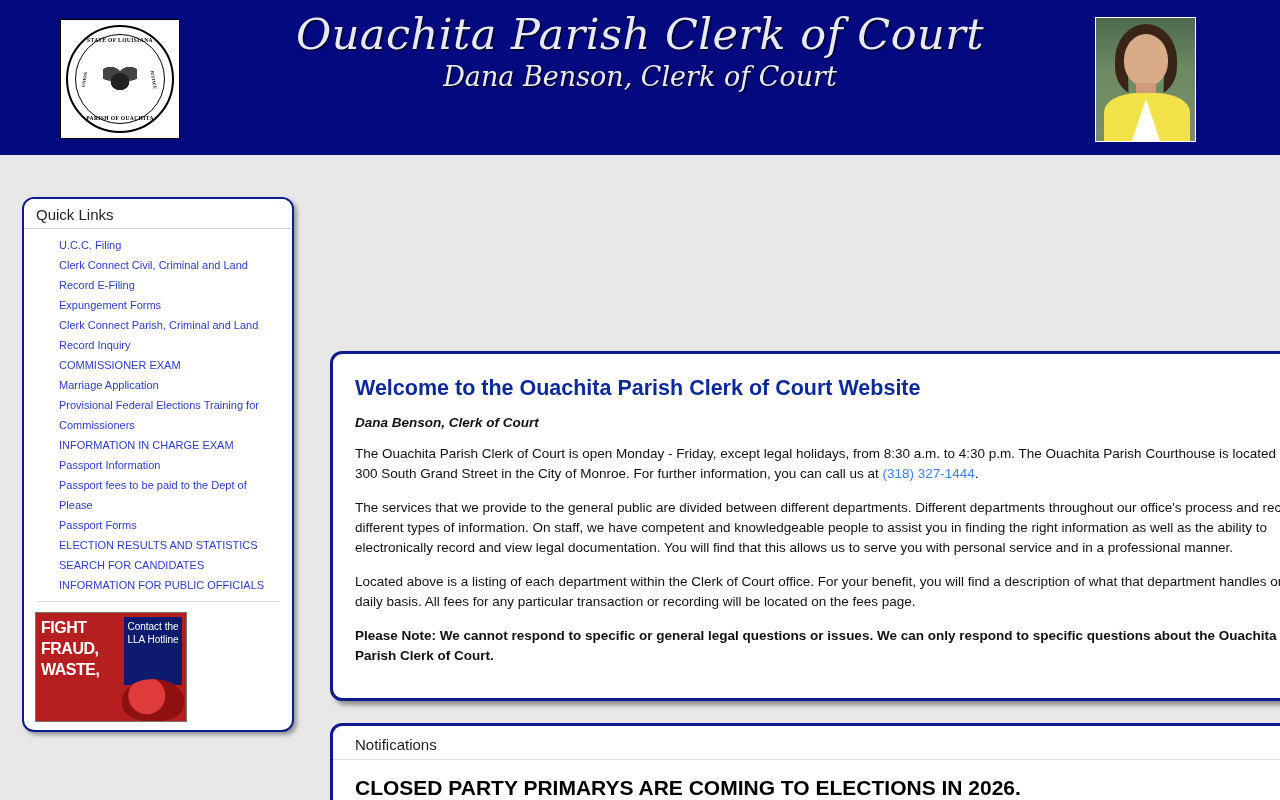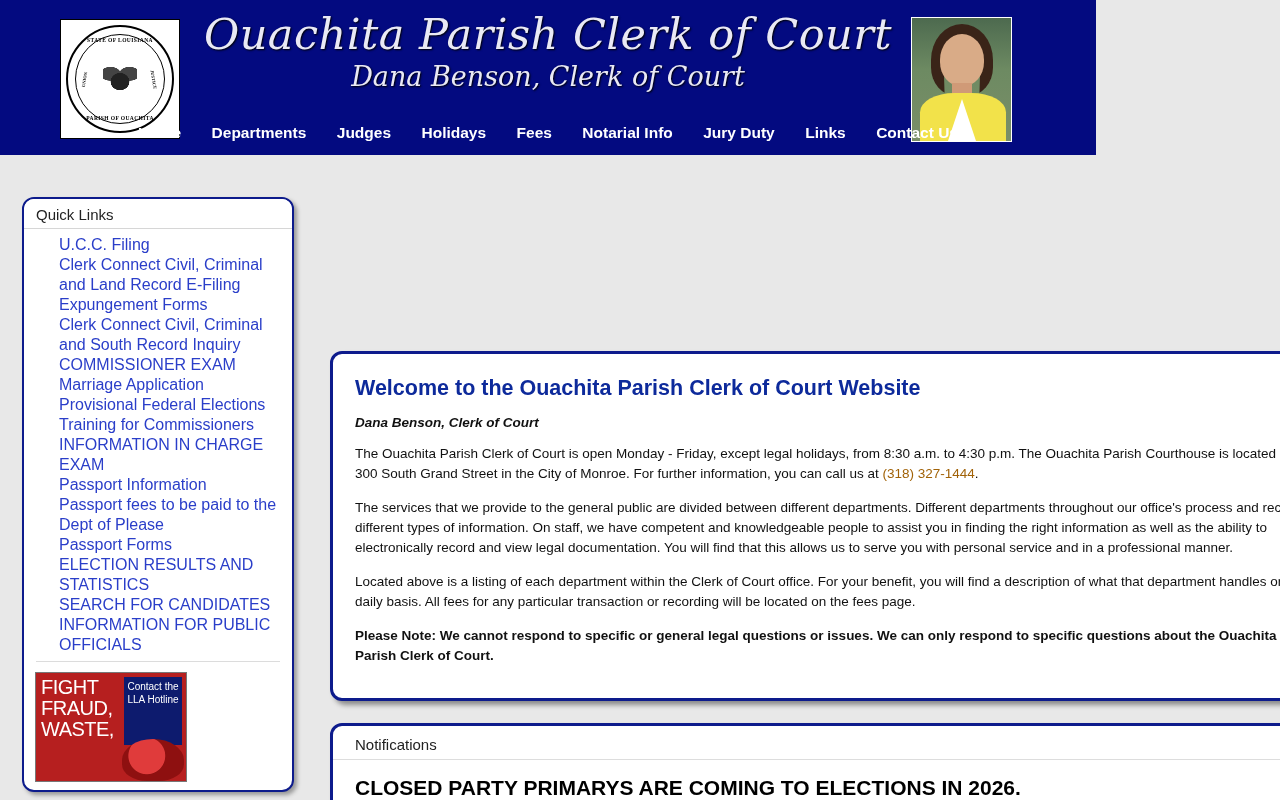--- a/index.html
+++ b/index.html
@@ -7,21 +7,21 @@
     margin: 0; padding: 0;
     width: 1280px; height: 800px;
     overflow: hidden;
     background: #e8e8e8;
     font-family: "Liberation Sans", sans-serif;
   }
 
   
   .site-header {
     position: relative;
-    width: 1096px;
+    width: 1280px;
     height: 155px;
     background: #030a80;
     overflow: hidden;
   }
   .seal {
     position: absolute;
     left: 60px; top: 19px;
     width: 120px; height: 120px;
     background: #ffffff;
     border: 1px solid #000;
@@ -189,21 +189,21 @@
     padding: 7px 12px 5px 12px;
     font-size: 15px;
     color: #222;
     border-bottom: 1px solid #d6d6d6;
     background: #fff;
   }
   .panel-body { padding: 6px 0 8px 0; }
   .quick-link {
     display: block;
     color: #2a3ec9;
-    font-size: 16px;
+    font-size: 11px;
     line-height: 20px;
     padding: 0 12px 0 35px;
     text-decoration: none;
     cursor: pointer;
   }
   .quick-links-sep {
     margin: 6px 12px 0 12px;
     border-top: 1px solid #dcdcdc;
   }
 
@@ -214,22 +214,22 @@
     border: 1px solid #777;
     background: #b61f1f;
     position: relative;
     overflow: hidden;
     cursor: pointer;
   }
   .lla-text {
     position: absolute;
     left: 5px; top: 4px;
     color: #ffffff;
-    font-size: 20px;
-    font-weight: normal;
+    font-size: 16px;
+    font-weight: bold;
     line-height: 21px;
     font-family: "Liberation Sans", sans-serif;
     letter-spacing: -0.5px;
   }
   .lla-box {
     position: absolute;
     right: 4px; top: 4px;
     width: 58px; height: 68px;
     background: #0d1b6e;
     color: #fff;
@@ -271,21 +271,21 @@
     font-style: italic;
     color: #111;
     margin-bottom: 14px;
   }
   .para {
     font-size: 13.5px;
     line-height: 20px;
     color: #111;
     margin: 0 0 14px 0;
   }
-  .para a { color: #a16207; text-decoration: none; }
+  .para a { color: #3b82f6; text-decoration: none; }
   .para-bold { font-weight: bold; }
 
   .notif-panel {
     margin-top: 22px;
     background: #ffffff;
     border: 3px solid #0d1b8c;
     border-radius: 12px;
     box-shadow: 4px 4px 5px rgba(0,0,0,0.4);
     padding: 10px 22px 18px 22px;
   }
@@ -325,43 +325,32 @@
   </div>
 
   <div class="portrait">
     <div class="hair"></div>
     <div class="face"></div>
     <div class="neck"></div>
     <div class="body"></div>
     <div class="shirt"></div>
   </div>
 
-  <nav class="main-nav">
-    <a class="nav-item">Home</a>
-    <a class="nav-item">Departments</a>
-    <a class="nav-item">Judges</a>
-    <a class="nav-item">Holidays</a>
-    <a class="nav-item">Fees</a>
-    <a class="nav-item">Notarial Info</a>
-    <a class="nav-item">Jury Duty</a>
-    <a class="nav-item">Links</a>
-    <a class="nav-item">Contact Us</a>
-  </nav>
 </div>
 
 <div class="page-body">
 
   <div class="sidebar">
     <div class="panel">
       <div class="panel-head">Quick Links</div>
       <div class="panel-body">
         <a class="quick-link">U.C.C. Filing</a>
         <a class="quick-link">Clerk Connect Civil, Criminal and Land Record E-Filing</a>
         <a class="quick-link">Expungement Forms</a>
-        <a class="quick-link">Clerk Connect Civil, Criminal and South Record Inquiry</a>
+        <a class="quick-link">Clerk Connect Parish, Criminal and Land Record Inquiry</a>
         <a class="quick-link">COMMISSIONER EXAM</a>
         <a class="quick-link">Marriage Application</a>
         <a class="quick-link">Provisional Federal Elections Training for Commissioners</a>
         <a class="quick-link">INFORMATION IN CHARGE EXAM</a>
         <a class="quick-link">Passport Information</a>
         <a class="quick-link">Passport fees to be paid to the Dept of Please</a>
         <a class="quick-link">Passport Forms</a>
         <a class="quick-link">ELECTION RESULTS AND STATISTICS</a>
         <a class="quick-link">SEARCH FOR CANDIDATES</a>
         <a class="quick-link">INFORMATION FOR PUBLIC OFFICIALS</a>

